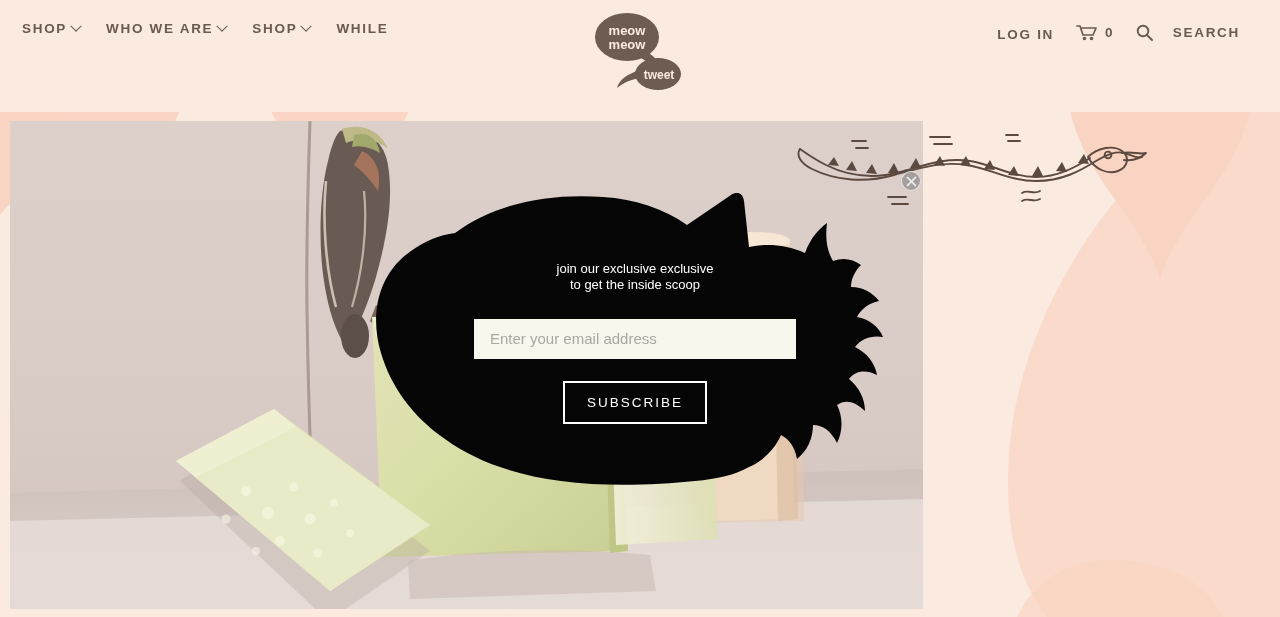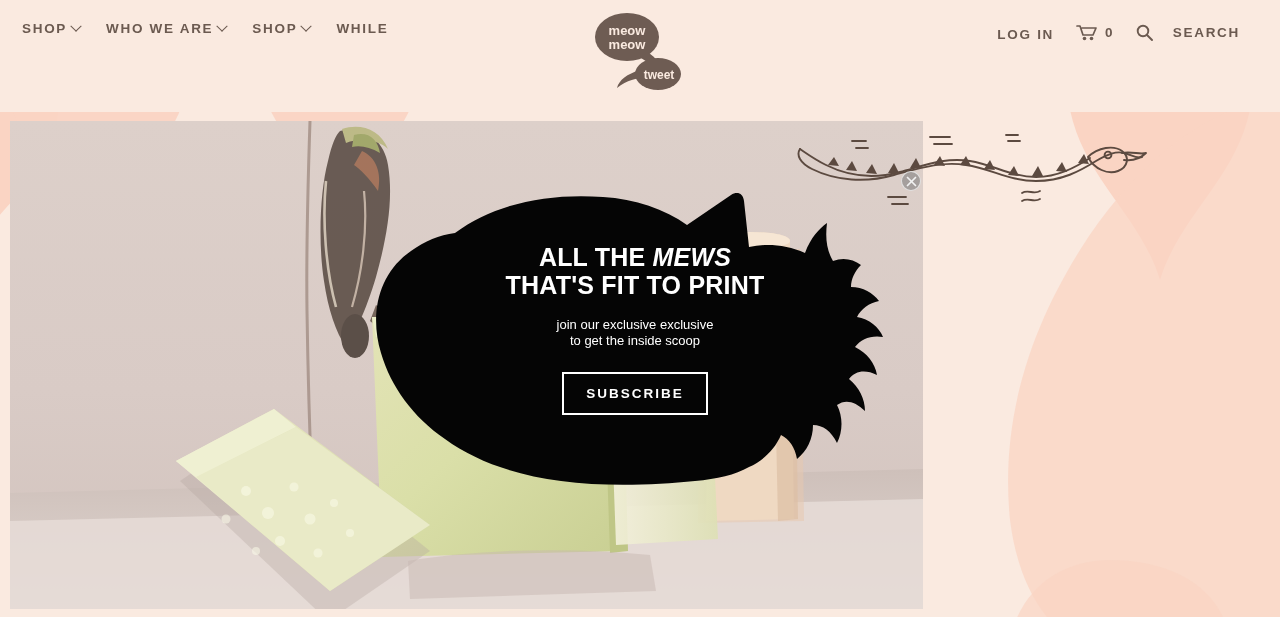--- a/index.html
+++ b/index.html
@@ -261,21 +261,21 @@
   }
   #email-input::placeholder { color: #a8a8a0; }
 
   #subscribe-button {
     margin-top: 22px;
     background: transparent;
     border: 2px solid #ffffff;
     color: #ffffff;
     font-family: "Liberation Sans", sans-serif;
     font-size: 13.5px;
-    font-weight: bold;
+    font-weight: normal;
     letter-spacing: 2px;
     padding: 12px 22px;
     cursor: pointer;
   }
 
   
   #modal-close {
     position: absolute;
     left: 901px;
     top: 171px;
@@ -531,30 +531,27 @@
       C 440 264 428 276 414 282
       C 400 290 382 294 360 296
       C 320 300 270 302 226 296
       C 180 290 140 276 110 254
       C 78 232 56 202 46 168
       C 34 128 44 88 76 66
       C 90 56 104 50 120 48 Z"></path>
   </svg>
 
   <div id="modal-content">
-    <div id="modal-heading">
-      <span><span>ALL THE </span><span class="em">MEWS</span></span><br>
-      <span>THAT'S FIT TO PRINT</span>
-    </div>
 
     <div id="modal-sub">
       <span>join our exclusive exclusive</span><br>
       <span>to get the inside scoop</span>
     </div>
 
+    <input id="email-input" type="email" placeholder="Enter your email address" style="">
 
     <button id="subscribe-button">SUBSCRIBE</button>
   </div>
 </div>
 
 <div id="modal-close" title="close">
   <svg width="11" height="11" viewBox="0 0 11 11">
     <line x1="1.5" y1="1.5" x2="9.5" y2="9.5" stroke="#f2f2f2" stroke-width="1.7" stroke-linecap="round"></line>
     <line x1="9.5" y1="1.5" x2="1.5" y2="9.5" stroke="#f2f2f2" stroke-width="1.7" stroke-linecap="round"></line>
   </svg>

